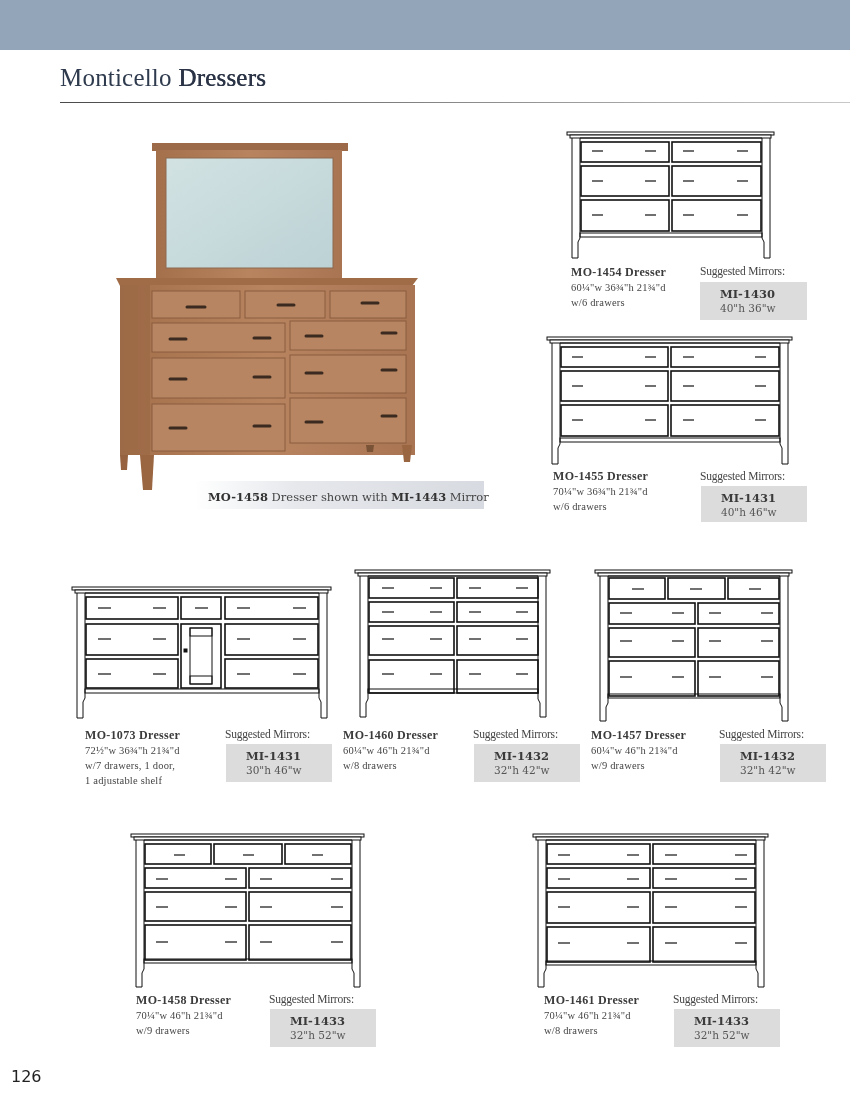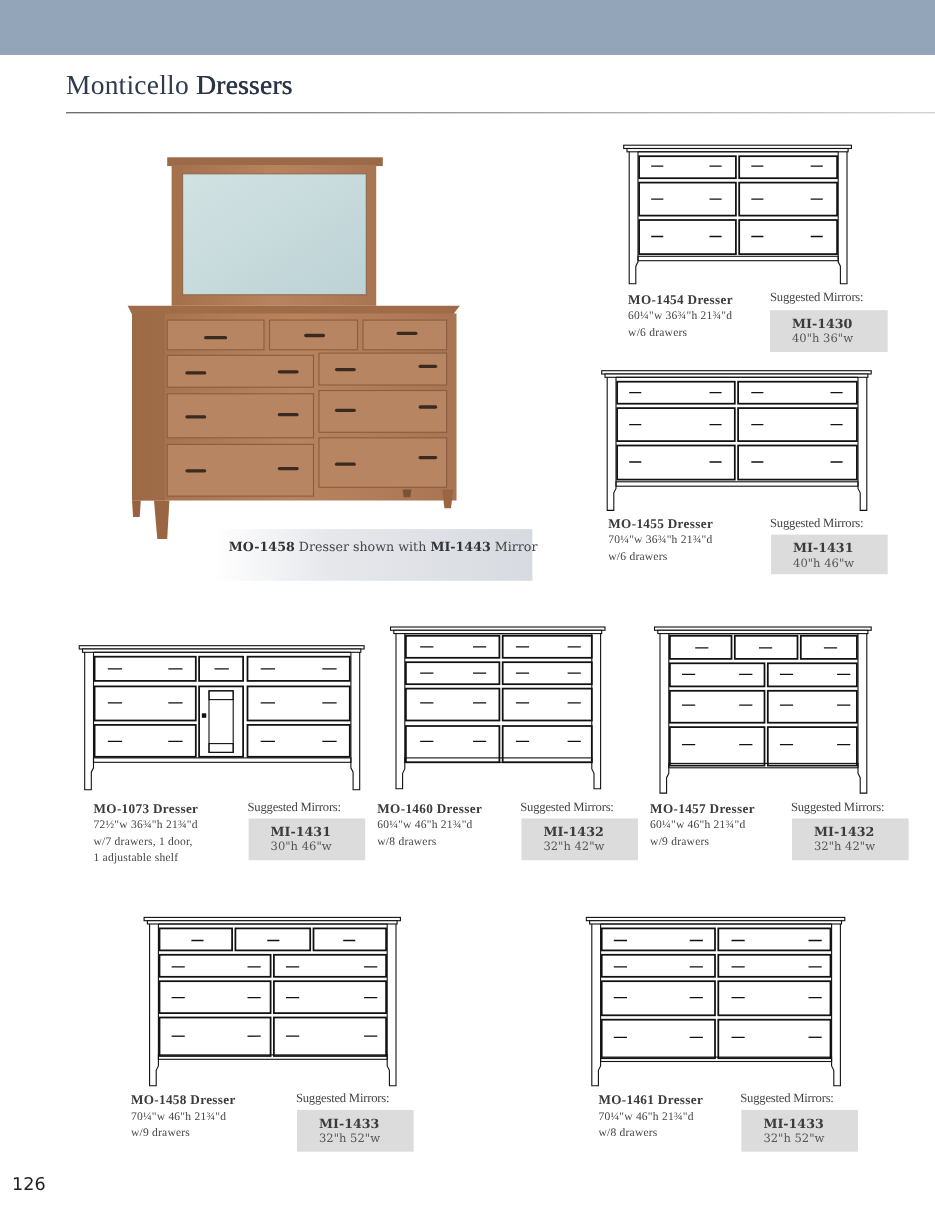--- a/index.html
+++ b/index.html
@@ -5,21 +5,21 @@
   * { margin: 0; padding: 0; box-sizing: border-box; }
   html, body { width: 850px; height: 1100px; background: #ffffff; overflow: hidden; }
   body { position: relative; font-family: "DejaVu Serif", "Liberation Serif", serif; color: #3a3a3a; }
 
   .top-band { position: absolute; left: 0; top: 0; width: 850px; height: 50px; background: #93a5b8; }
   .page-title { position: absolute; left: 60px; top: 64px; font-family: "Liberation Serif", serif; font-size: 25px; color: #2e3a4d; letter-spacing: 0.2px; white-space: nowrap; }
   .page-title .bold { font-weight: normal; color: #2b3446; text-shadow: 0.5px 0 0 #2b3446; }
   .title-rule { position: absolute; left: 60px; top: 102px; width: 790px; height: 1px; background: linear-gradient(to right, #4a4a4a, #c8c8c8); }
 
   .photo { position: absolute; left: 112px; top: 140px; width: 310px; height: 352px; }
-  .photo-caption { position: absolute; left: 195px; top: 481px; width: 289px; height: 47px; background: linear-gradient(to right, #ffffff 0%, #e6e8ec 35%, #d7dae0 100%); font-size: 11.5px; line-height: 32px; padding-left: 13px; color: #444; white-space: nowrap; }
+  .photo-caption { position: absolute; left: 195px; top: 481px; width: 289px; height: 28px; background: linear-gradient(to right, #ffffff 0%, #e6e8ec 35%, #d7dae0 100%); font-size: 11.5px; line-height: 32px; padding-left: 13px; color: #444; white-space: nowrap; }
   .photo-caption b { color: #333; }
 
   .drawing { position: absolute; }
   .drawing svg { display: block; }
 
   .spec { position: absolute; font-family: Liberation Serif, serif; color: #444; }
   .spec .model { font-weight: bold; font-size: 12px; color: #3b3b3b; letter-spacing: 0.3px; white-space: nowrap; }
   .spec .line { font-size: 10.5px; line-height: 15px; white-space: nowrap; letter-spacing: 0.2px; }
 
   .mirror-label { position: absolute; font-family: "Liberation Serif", serif; font-size: 11.5px; color: #444; white-space: nowrap; letter-spacing: -0.2px; }
@@ -411,21 +411,21 @@
   <div class="model">MO-1457 Dresser</div>
   <div class="line">60¼"w 46"h 21¾"d</div>
   <div class="line">w/9 drawers</div>
 </div>
 <div class="mirror-label" style="left:719px; top:728px;">Suggested Mirrors:</div>
 <div class="mirror-box" style="left:720px; top:744px; width:106px; height:38px;">
   <span class="m-model">MI-1432</span>
   <span class="m-size">32"h 42"w</span>
 </div>
 
-<div class="spec" style="left:119px; top:993px;">
+<div class="spec" style="left:136px; top:993px;">
   <div class="model">MO-1458 Dresser</div>
   <div class="line">70¼"w 46"h 21¾"d</div>
   <div class="line">w/9 drawers</div>
 </div>
 <div class="mirror-label" style="left:269px; top:993px;">Suggested Mirrors:</div>
 <div class="mirror-box" style="left:270px; top:1009px; width:106px; height:38px;">
   <span class="m-model">MI-1433</span>
   <span class="m-size">32"h 52"w</span>
 </div>
 

